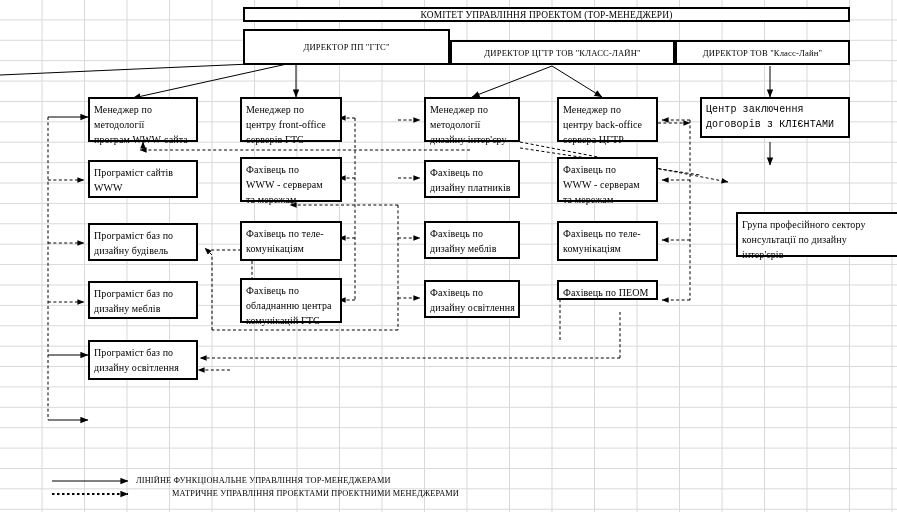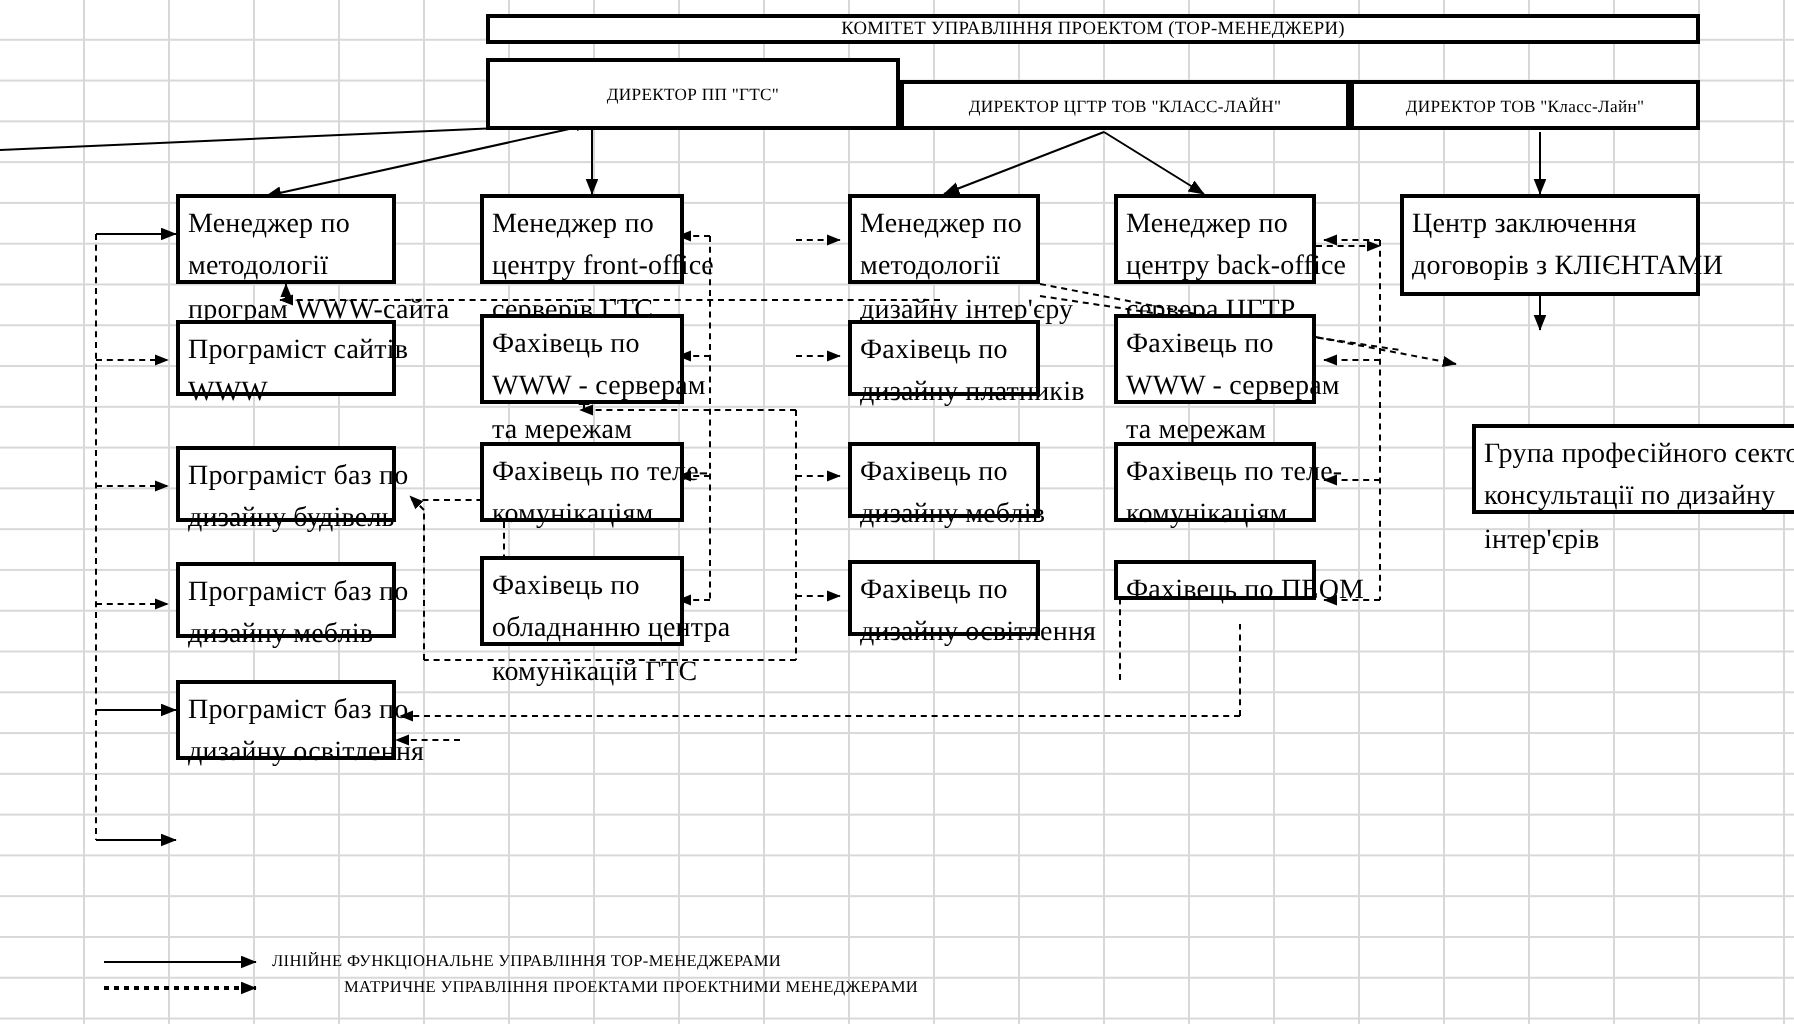--- a/index.html
+++ b/index.html
@@ -14,21 +14,21 @@
       linear-gradient(to bottom, #d8d8d8 1px, transparent 1px);
     background-size:42.5px 20.4px;
     background-position:-1px -1px;
   }
   #edges{position:absolute;left:0;top:0;width:897px;height:512px;}
   .box{
     position:absolute;
     box-sizing:border-box;
     background:#ffffff;
     border:2px solid #000000;
-    font-size:14px;
+    font-size:10px;
     line-height:1.52;
     color:#000;
     padding:3px 4px 2px 4px;
     letter-spacing:.1px;
   }
   .hdr{
     position:absolute;
     box-sizing:border-box;
     background:#ffffff;
     border:2px solid #000000;
@@ -225,21 +225,21 @@
     <div class="line">та мережам</div>
   </div>
   <div class="box" style="left:557px;top:221px;width:101px;height:40px;">
     <div class="line">Фахівець по теле-</div>
     <div class="line">комунікаціям</div>
   </div>
   <div class="box" style="left:557px;top:280px;width:101px;height:20px;">
     <div class="line">Фахівець по ПЕОМ</div>
   </div>
 
-  <div class="box" style="left:700px;top:97px;width:150px;height:51px;">
+  <div class="box" style="left:700px;top:97px;width:150px;height:41px;font-family:Liberation Mono, monospace;">
     <div class="line">Центр заключення</div>
     <div class="line">договорів з КЛІЄНТАМИ</div>
   </div>
   <div class="box" style="left:736px;top:166px;width:180px;height:45px;margin-top:46px;">
     <div class="line">Група професійного сектору</div>
     <div class="line">консультації по дизайну</div>
     <div class="line">інтер'єрів</div>
   </div>
 
   <div class="legend-text" style="left:136px;top:476px;">ЛІНІЙНЕ ФУНКЦІОНАЛЬНЕ УПРАВЛІННЯ ТОР-МЕНЕДЖЕРАМИ</div>

